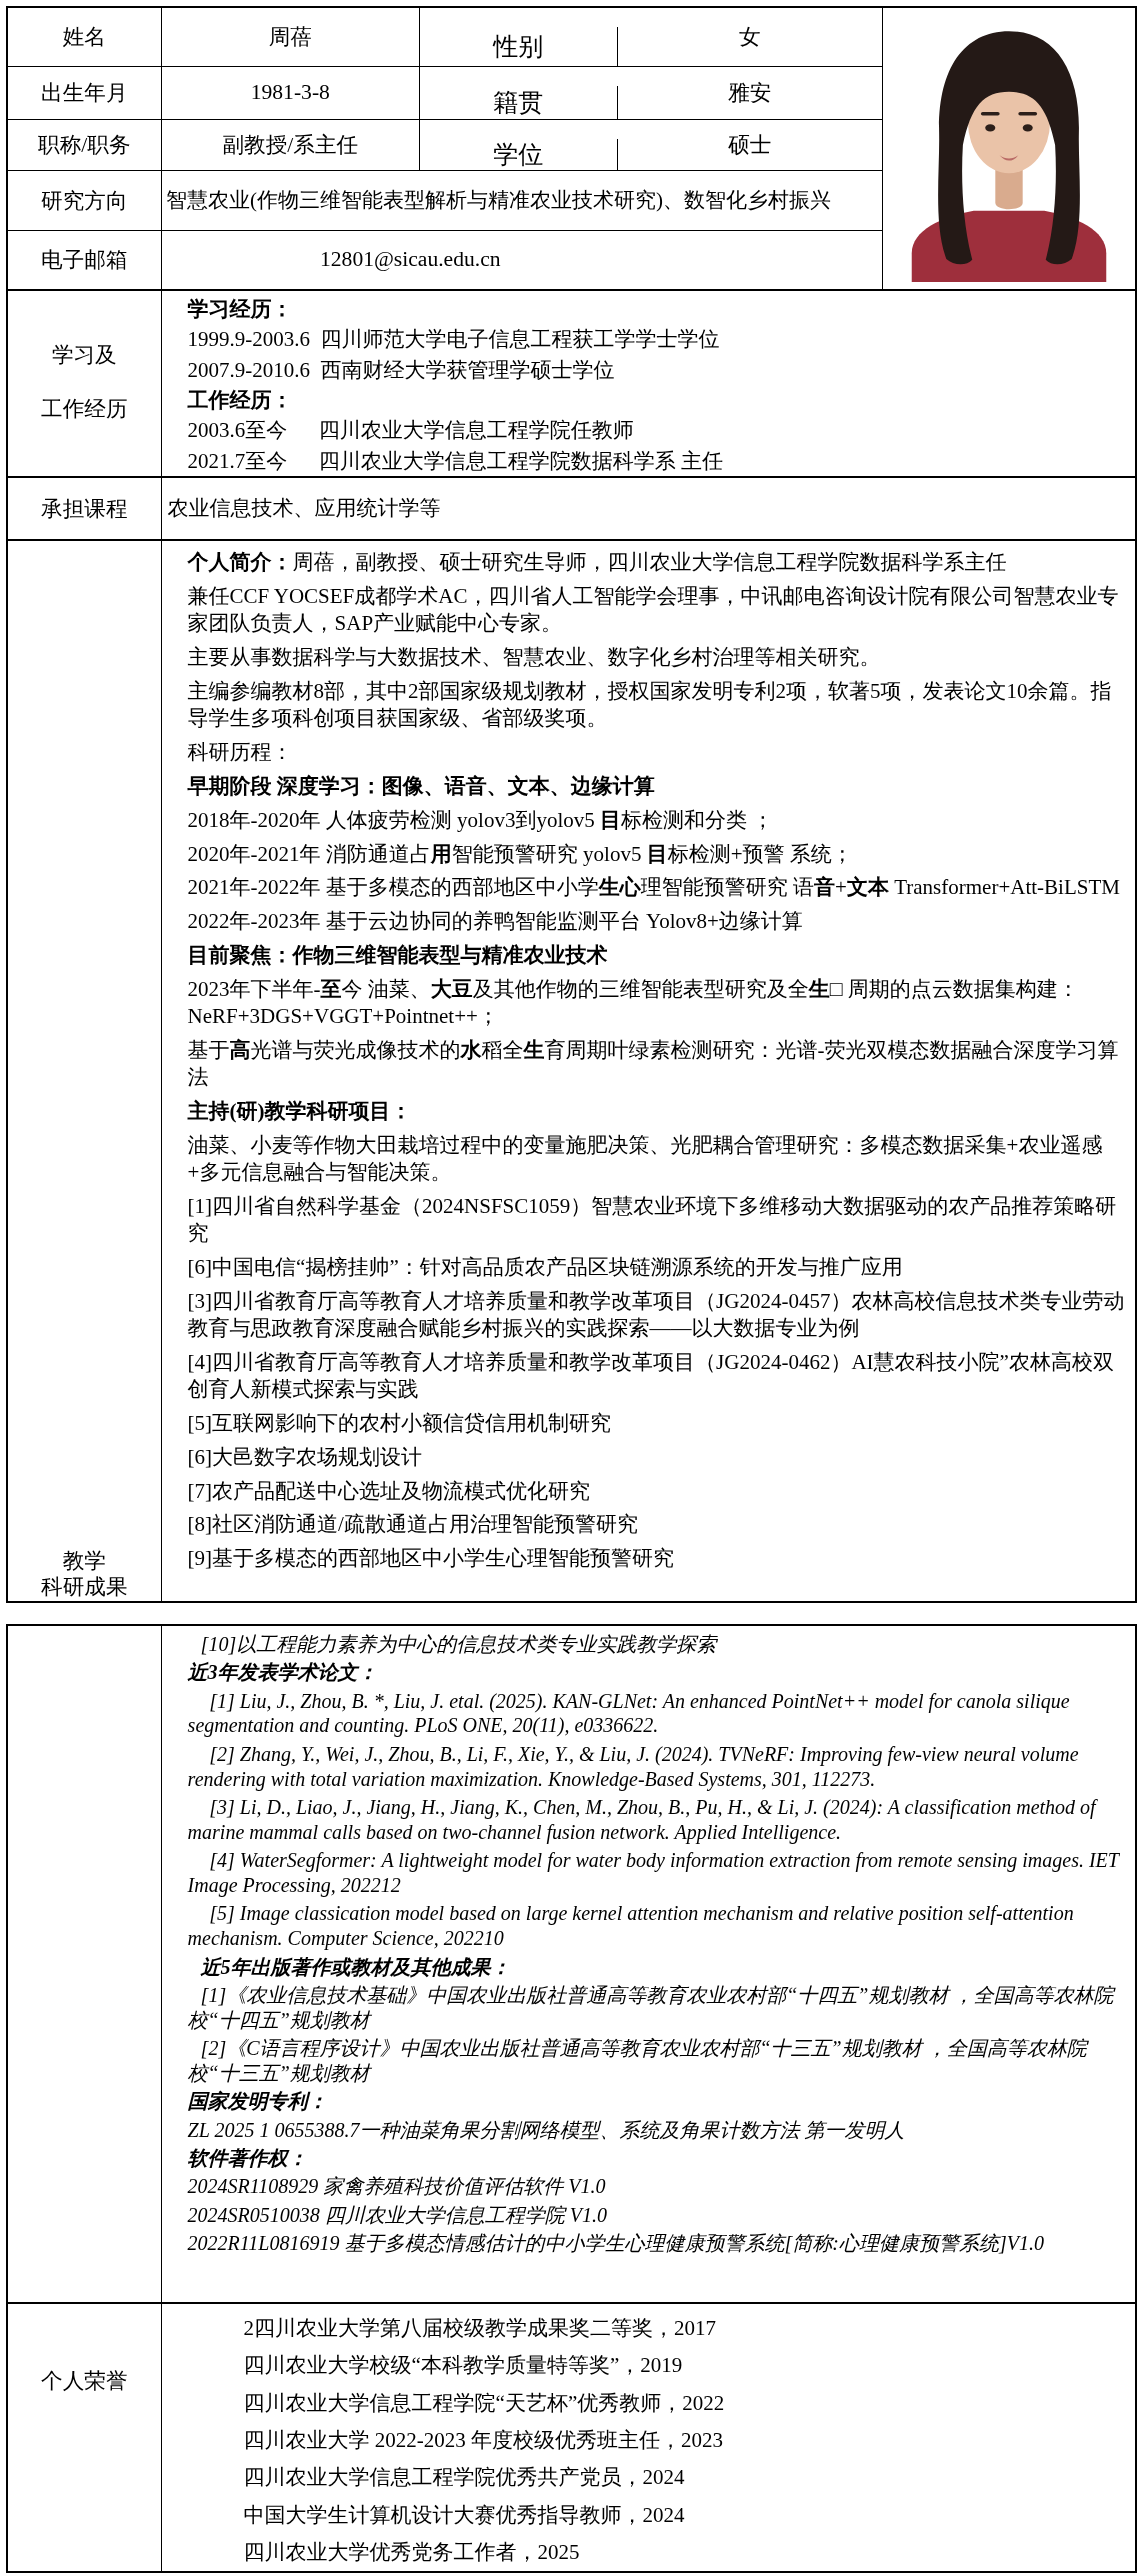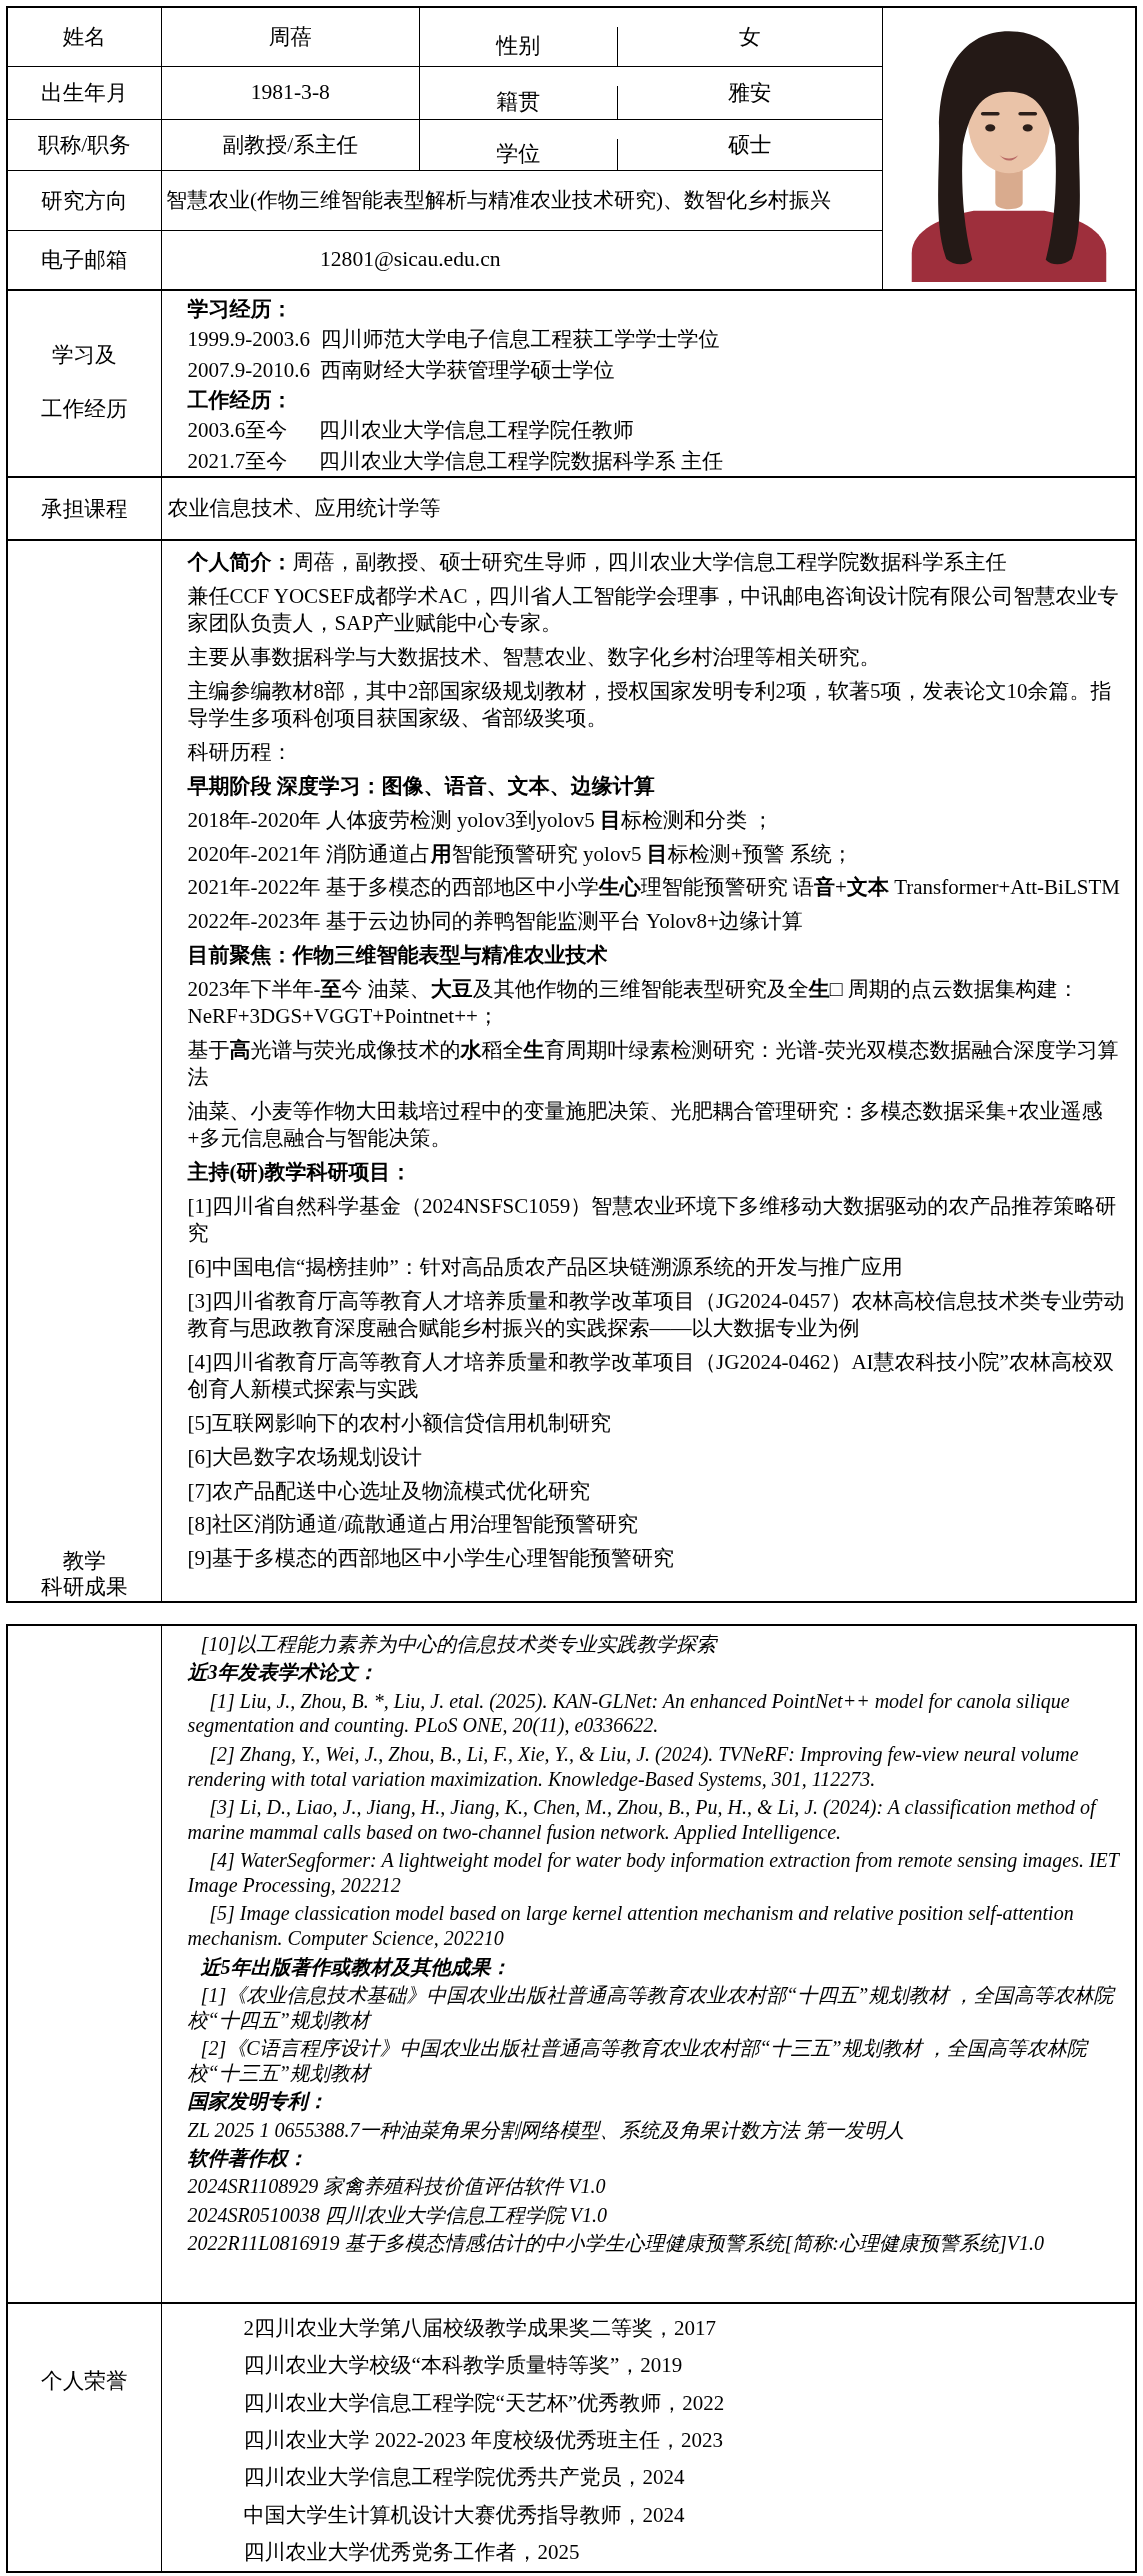--- a/index.html
+++ b/index.html
@@ -9,21 +9,21 @@
   #t1{top:5.8px;}
   #t2{top:1624px;}
   .hdr{display:flex;}
   .hdr-left{width:874px;flex:none;box-sizing:border-box;}
   .hrow{display:flex;border-bottom:1.4px solid #000;box-sizing:border-box;}
   .hrow.last{border-bottom:none;}
   .cell{box-sizing:border-box;overflow:hidden;}
   .lab{width:154px;flex:none;border-right:1.4px solid #000;display:flex;flex-direction:column;
        align-items:center;justify-content:center;font-size:21.6px;text-align:center;}
   .hval{width:258px;flex:none;border-right:1.4px solid #000;display:flex;align-items:center;justify-content:center;font-size:21.6px;}
-  .lab2{width:198px;flex:none;border-right:1.4px solid #000;display:flex;align-items:center;justify-content:center;font-size:22px;margin-top:19px;}
+  .lab2{width:198px;flex:none;border-right:1.4px solid #000;display:flex;align-items:center;justify-content:center;font-size:25px;margin-top:19px;}
   .hval2{flex:1;display:flex;align-items:center;justify-content:center;font-size:21.6px;}
   .research{flex:1;display:flex;align-items:center;padding:1.4px 4.3px;font-size:21px;}
   .email{flex:1;display:flex;align-items:center;justify-content:center;font-size:21.6px;padding-right:223px;}
   .photo-cell{width:252px;flex:none;border-left:1.4px solid #000;display:flex;align-items:center;justify-content:center;background:#fff;}
   .srow{display:flex;border-top:2.2px solid #000;box-sizing:border-box;}
   .tbl > .srow:first-child{border-top:none;}
   .content{flex:1;box-sizing:border-box;padding:7.2px 7.2px 0 5.8px;font-size:21px;overflow:hidden;margin-left:20px;}
   .exp{line-height:1.45;white-space:pre-wrap;padding-top:2.9px;}
   .courses-cell{flex:1;display:flex;align-items:center;padding-left:5.8px;font-size:21px;box-sizing:border-box;}
   .ach{line-height:1.3;padding-top:8.6px;}
@@ -125,22 +125,22 @@
           <div class="ln"><span>主编参编教材8部，其中2部国家级规划教材，授权国家发明专利2项，软著5项，发表论文10余篇。指导学生多项科创项目获国家级、省部级奖项。</span></div>
           <div class="ln"><span>科研历程：</span></div>
           <div class="ln"><span class="b">早期阶段 深度学习：图像、语音、文本、边缘计算</span></div>
           <div class="ln"><span>2018年-2020年 人体疲劳检测 yolov3到yolov5 </span><span class="b">目</span><span>标检测和分类 ；</span></div>
           <div class="ln"><span>2020年-2021年 消防通道占</span><span class="b">用</span><span>智能预警研究 yolov5 </span><span class="b">目</span><span>标检测+预警 系统；</span></div>
           <div class="ln"><span>2021年-2022年 基于多模态的西部地区中小学</span><span class="b">生心</span><span>理智能预警研究 语</span><span class="b">音</span><span>+</span><span class="b">文本</span><span> Transformer+Att-BiLSTM</span></div>
           <div class="ln"><span>2022年-2023年 基于云边协同的养鸭智能监测平台 Yolov8+边缘计算</span></div>
           <div class="ln"><span class="b">目前聚焦：作物三维智能表型与精准农业技术</span></div>
           <div class="ln"><span>2023年下半年-</span><span class="b">至</span><span>今 油菜、</span><span class="b">大豆</span><span>及其他作物的三维智能表型研究及全</span><span class="b">生□</span><span> 周期的点云数据集构建：NeRF+3DGS+VGGT+Pointnet++；</span></div>
           <div class="ln"><span>基于</span><span class="b">高</span><span>光谱与荧光成像技术的</span><span class="b">水</span><span>稻全</span><span class="b">生</span><span>育周期叶绿素检测研究：光谱-荧光双模态数据融合深度学习算法</span></div>
+          <div class="ln"><span class="b">主持(研)教学科研项目：</span></div>
           <div class="ln"><span>油菜、小麦等作物大田栽培过程中的变量施肥决策、光肥耦合管理研究：多模态数据采集+农业遥感+多元信息融合与智能决策。</span></div>
-          <div class="ln"><span class="b">主持(研)教学科研项目：</span></div>
           <div class="ln"><span>[1]四川省自然科学基金（2024NSFSC1059）智慧农业环境下多维移动大数据驱动的农产品推荐策略研究</span></div>
           <div class="ln"><span>[6]中国电信“揭榜挂帅”：针对高品质农产品区块链溯源系统的开发与推广应用</span></div>
           <div class="ln"><span>[3]四川省教育厅高等教育人才培养质量和教学改革项目（JG2024-0457）农林高校信息技术类专业劳动教育与思政教育深度融合赋能乡村振兴的实践探索——以大数据专业为例</span></div>
           <div class="ln"><span>[4]四川省教育厅高等教育人才培养质量和教学改革项目（JG2024-0462）AI慧农科技小院”农林高校双创育人新模式探索与实践</span></div>
           <div class="ln"><span>[5]互联网影响下的农村小额信贷信用机制研究</span></div>
           <div class="ln"><span>[6]大邑数字农场规划设计</span></div>
           <div class="ln"><span>[7]农产品配送中心选址及物流模式优化研究</span></div>
           <div class="ln"><span>[8]社区消防通道/疏散通道占用治理智能预警研究</span></div>
           <div class="ln"><span>[9]基于多模态的西部地区中小学生心理智能预警研究</span></div>
         </div>

